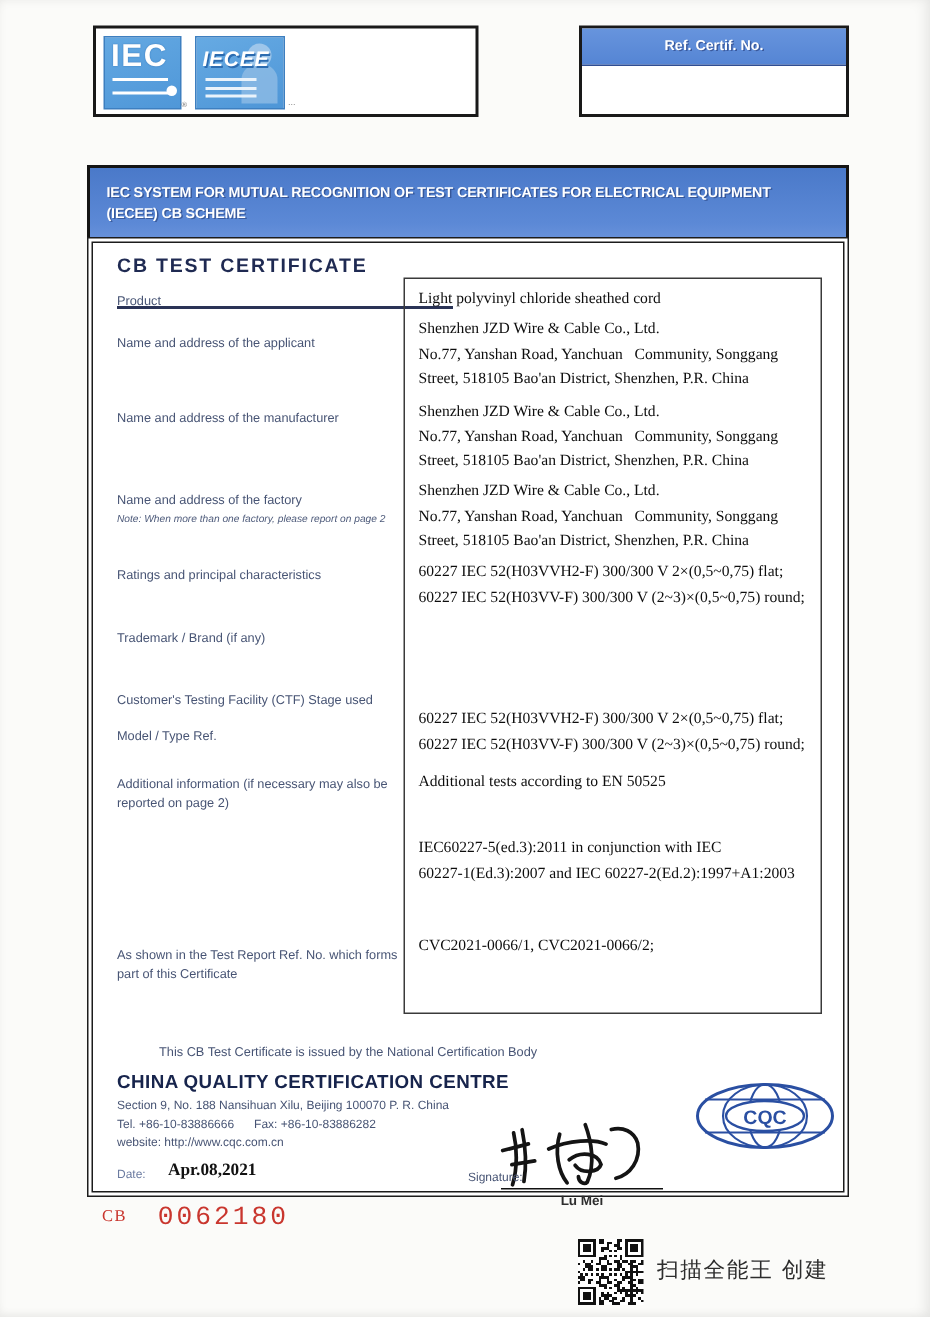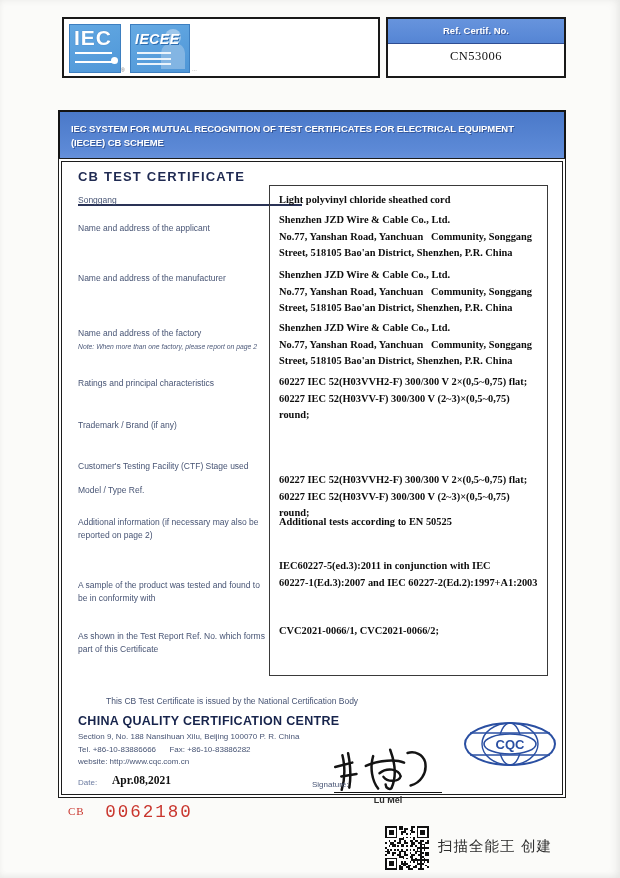--- a/index.html
+++ b/index.html
@@ -1,21 +1,21 @@
 <!DOCTYPE html>
 <html><head>
 <meta charset="utf-8">
 <style>
   html,body{margin:0;padding:0;}
   body{background:#f2f1ee;font-family:"Liberation Sans",sans-serif;}
   .page{position:relative;width:620px;height:878px;background:#fbfbf9;overflow:hidden;
         box-shadow:inset -4px 0 8px rgba(0,0,0,.06), inset 0 -2px 6px rgba(0,0,0,.04);}
 
   
-  .logo-box{position:absolute;left:62px;top:17px;width:318px;height:61px;background:#fff;
+  .logo-box{position:absolute;left:62px;top:17px;width:257px;height:61px;background:#fff;
             border:2px solid #191919;box-sizing:border-box;}
   .iec-sq{position:absolute;left:5px;top:5px;width:50px;height:47px;
           background:linear-gradient(160deg,#63a8e2,#4f97d8);border:1px solid #3d7fc0;}
   .iec-txt{position:absolute;left:4px;top:1px;color:#fff;font-weight:bold;font-size:21px;
            letter-spacing:1px;text-shadow:0 0 1px #2c6cb0;}
   .iec-lines{position:absolute;left:5px;right:8px;bottom:9px;height:7px;
              border-top:2px solid #fff;border-bottom:2px solid #fff;}
   .iec-dot{position:absolute;right:-6px;bottom:-3px;width:7px;height:7px;background:#fff;border-radius:50%;}
   .reg-mark{position:absolute;left:57px;bottom:3px;font-size:5px;color:#777;}
   .iecee-sq{position:absolute;left:66px;top:5px;width:58px;height:47px;
@@ -49,21 +49,21 @@
 
   
   .body-box{position:absolute;left:58px;top:158px;width:508px;height:640px;box-sizing:border-box;
             background:#fff;border:4px double #1c1c1c;}
   .cert-title{position:absolute;left:16px;top:7px;width:224px;color:#1f2a52;font-weight:bold;
               font-size:13px;letter-spacing:1.2px;border-bottom:2px solid #2a3356;padding-bottom:20px;}
   .lbl{position:absolute;left:16px;width:188px;font-size:8.5px;color:#475474;line-height:1.5;}
   .note{position:absolute;left:16px;width:200px;font-size:6.8px;font-style:italic;color:#4d5a7a;}
   .val-box{position:absolute;left:207px;top:23px;width:277px;height:489px;border:1px solid #3a3a3a;}
   .val{position:absolute;left:9px;right:6px;font-family:"Liberation Serif",serif;font-size:10.4px;
-       color:#0d0d0d;line-height:1.6;white-space:pre-wrap;font-weight:700;}
+       color:#0d0d0d;line-height:1.6;white-space:pre-wrap;font-weight:400;}
 
   .issued-note{position:absolute;left:16px;top:534px;font-size:8.5px;color:#475474;margin-left:28px;}
   .ncb-name{position:absolute;left:16px;top:552px;font-size:12.5px;font-weight:bold;color:#17244c;letter-spacing:.3px;}
   .ncb-line{position:absolute;left:16px;font-size:8px;color:#475474;white-space:pre;}
   .date-label{position:absolute;left:16px;top:616px;font-size:8px;color:#6b7ba0;}
   .date-value{position:absolute;left:50px;top:612px;font-family:"Liberation Serif",serif;
               font-size:11.5px;font-weight:600;color:#111;}
   .sig-label{position:absolute;left:250px;top:618px;font-size:8px;color:#475474;}
   .sig-line{position:absolute;left:272px;top:630px;width:108px;border-top:1.5px solid #111;}
   .sig-name{position:absolute;left:272px;top:633px;width:108px;text-align:center;font-size:9px;
@@ -98,41 +98,39 @@
       <span class="iecee-txt">IECEE</span>
       <div class="iecee-lines">
         <div class="iecee-mid"></div>
       </div>
     </div>
     <span class="tm-mark">...</span>
   </div>
 
   <div class="ref-box">
     <div class="ref-band">Ref. Certif. No.</div>
-    <div class="ref-val">CN53006</div>
   </div>
 
   <div class="scheme-band">IEC SYSTEM FOR MUTUAL RECOGNITION OF TEST CERTIFICATES FOR ELECTRICAL EQUIPMENT
 (IECEE) CB SCHEME</div>
 
   <div class="body-box">
 
     <div class="cert-title">CB TEST CERTIFICATE</div>
 
-    <div class="lbl" style="top:32px">Songgang</div>
+    <div class="lbl" style="top:32px">Product</div>
     <div class="lbl" style="top:60px">Name and address of the applicant</div>
     <div class="lbl" style="top:110px">Name and address of the manufacturer</div>
     <div class="lbl" style="top:165px">Name and address of the factory</div>
     <div class="note" style="top:181px">Note: When more than one factory, please report on page 2</div>
     <div class="lbl" style="top:215px">Ratings and principal characteristics</div>
     <div class="lbl" style="top:298px">Customer's Testing Facility (CTF) Stage used</div>
     <div class="lbl" style="top:257px">Trademark / Brand (if any)</div>
     <div class="lbl" style="top:322px">Model / Type Ref.</div>
     <div class="lbl" style="top:354px">Additional information (if necessary may also be reported on page 2)</div>
-    <div class="lbl" style="top:417px">A sample of the product was tested and found to be in conformity with</div>
     <div class="lbl" style="top:468px">As shown in the Test Report Ref. No. which forms part of this Certificate</div>
 
     <div class="val-box">
       <div class="val" style="top:6px">Light polyvinyl chloride sheathed cord</div>
       <div class="val" style="top:26px">Shenzhen JZD Wire &amp; Cable Co., Ltd.
 No.77, Yanshan Road, Yanchuan   Community, Songgang
 Street, 518105 Bao'an District, Shenzhen, P.R. China</div>
       <div class="val" style="top:81px">Shenzhen JZD Wire &amp; Cable Co., Ltd.
 No.77, Yanshan Road, Yanchuan   Community, Songgang
 Street, 518105 Bao'an District, Shenzhen, P.R. China</div>

